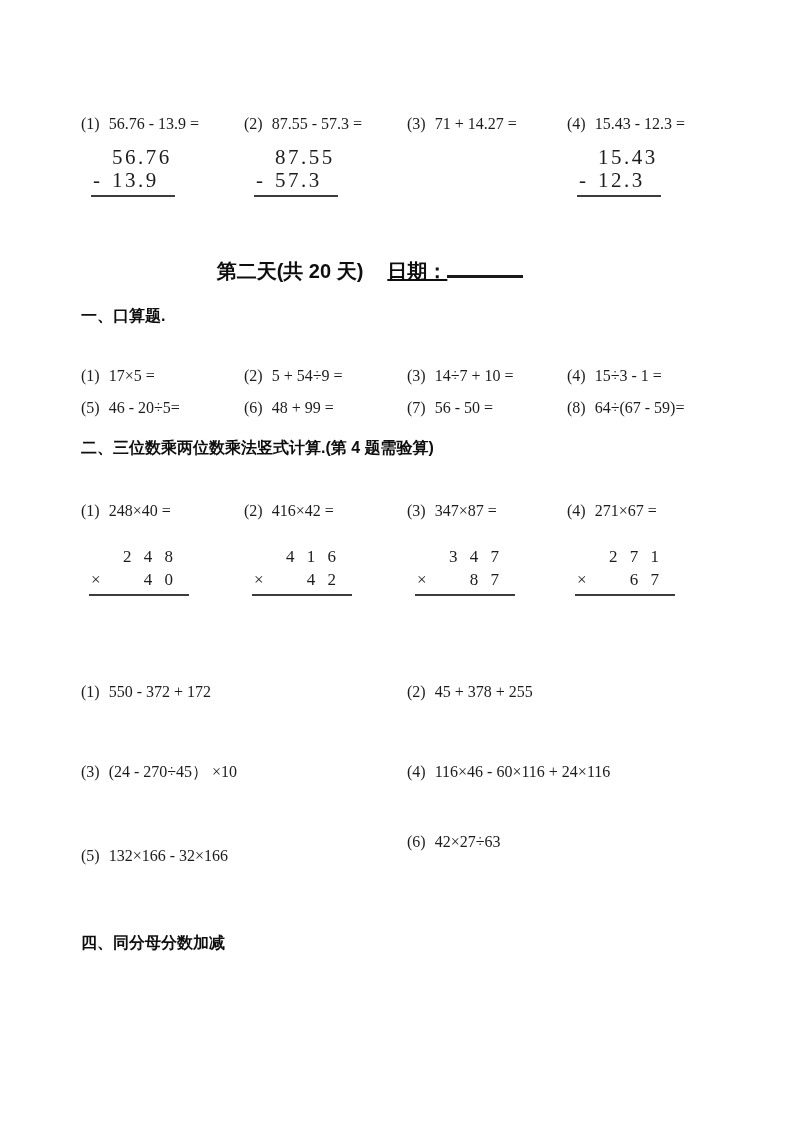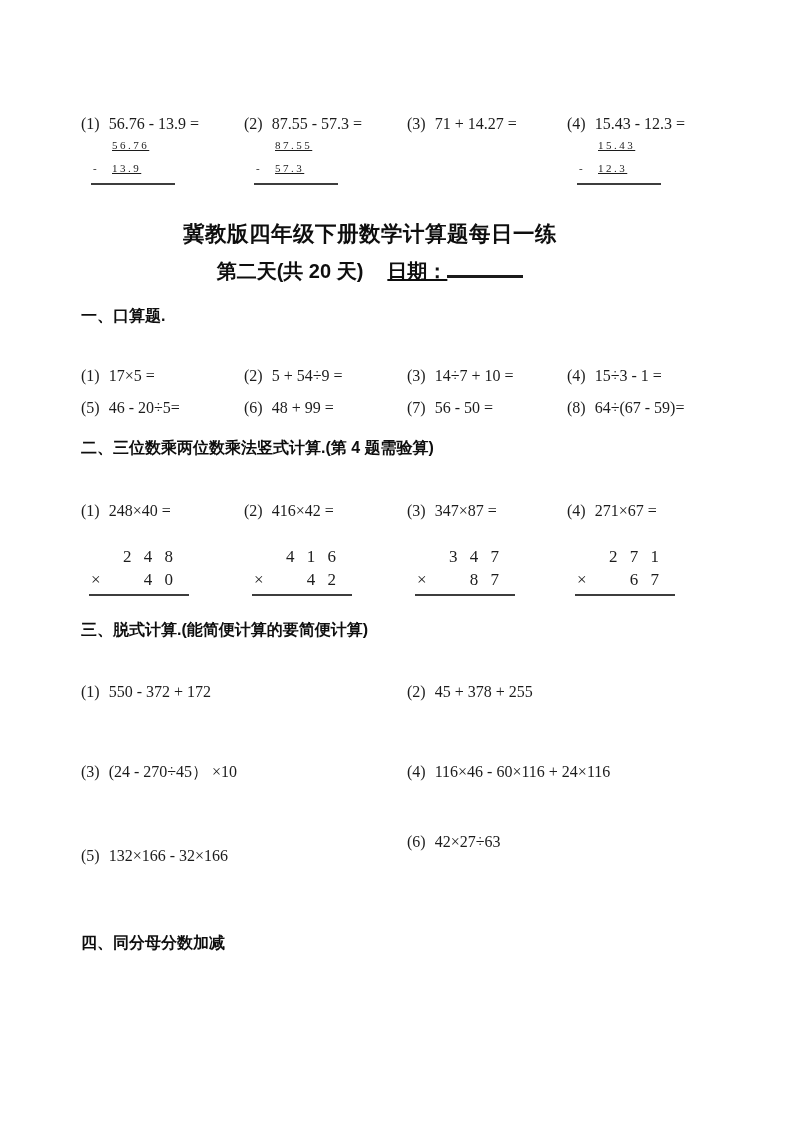--- a/index.html
+++ b/index.html
@@ -13,21 +13,21 @@
     overflow: hidden;
   }
   .abs { position: absolute; white-space: nowrap; }
 
   
   .prob { font-size: 16px; line-height: 20px; white-space: nowrap; }
   .plabel { display: inline-block; margin-right: 9px; }
 
   
   .topcol { position: absolute; top: 114px; }
-  .vcalc { margin-left: 10px; width: 84px; font-size: 11px; line-height: 23px; text-decoration: underline; }
+  .vcalc { margin-top: 12px; margin-left: 10px; width: 84px; font-size: 21px; line-height: 23px; }
   .vcalc.wide { width: 100px; margin-left: 2px; }
   .v-top { padding-left: 21px; letter-spacing: 2.5px; }
   .v-bot { position: relative; padding-left: 21px; letter-spacing: 2.5px;
            border-bottom: 2px solid #3d3d3d; padding-bottom: 3px; }
   .v-op { position: absolute; left: 2px; letter-spacing: 0; }
 
   
   .mcol { position: absolute; top: 501px; }
   .mcalc { margin-top: 13px; margin-left: 8px; width: 100px; font-size: 17px; line-height: 23px; }
   .m-top { text-align: right; padding-right: 12px; letter-spacing: 4px; margin-top: 24px; }
@@ -88,21 +88,20 @@
       <span class="plabel">(4)</span><span>15.43 - 12.3 =</span>
     </div>
     <div class="vcalc">
       <div class="v-top">15.43</div>
       <div class="v-bot">
         <span class="v-op">-</span><span>12.3</span>
       </div>
     </div>
   </div>
 
-  <div class="title hei">冀教版四年级下册数学计算题每日一练</div>
   <div class="subtitle hei">
     <span>第二天(共 20 天)</span><span class="date-label">日期：</span><span class="date-blank"></span>
   </div>
 
   <div class="heading hei" style="top:306px">一、口算题.</div>
 
   <div class="abs prob" style="left:81px;  top:366px"><span class="plabel">(1)</span><span>17×5 =</span></div>
   <div class="abs prob" style="left:244px; top:366px"><span class="plabel">(2)</span><span>5 + 54÷9 =</span></div>
   <div class="abs prob" style="left:407px; top:366px"><span class="plabel">(3)</span><span>14÷7 + 10 =</span></div>
   <div class="abs prob" style="left:567px; top:366px"><span class="plabel">(4)</span><span>15÷3 - 1 =</span></div>
@@ -154,21 +153,20 @@
       <span class="plabel">(4)</span><span>271×67 =</span>
     </div>
     <div class="mcalc">
       <div class="m-top">2 7 1</div>
       <div class="m-bot">
         <span class="m-op">×</span><span>6 7</span>
       </div>
     </div>
   </div>
 
-  <div class="heading hei" style="top:620px">三、脱式计算.(能简便计算的要简便计算)</div>
 
   <div class="abs prob" style="left:81px;  top:682px"><span class="plabel">(1)</span><span>550 - 372 + 172</span></div>
   <div class="abs prob" style="left:407px; top:682px"><span class="plabel">(2)</span><span>45 + 378 + 255</span></div>
   <div class="abs prob" style="left:81px;  top:762px"><span class="plabel">(3)</span><span>(24 - 270÷45） ×10</span></div>
   <div class="abs prob" style="left:407px; top:762px"><span class="plabel">(4)</span><span>116×46 - 60×116 + 24×116</span></div>
   <div class="abs prob" style="left:81px;  top:846px"><span class="plabel">(5)</span><span>132×166 - 32×166</span></div>
   <div class="abs prob" style="left:407px; top:832px"><span class="plabel">(6)</span><span>42×27÷63</span></div>
 
   <div class="heading hei" style="top:933px">四、同分母分数加减</div>
 

